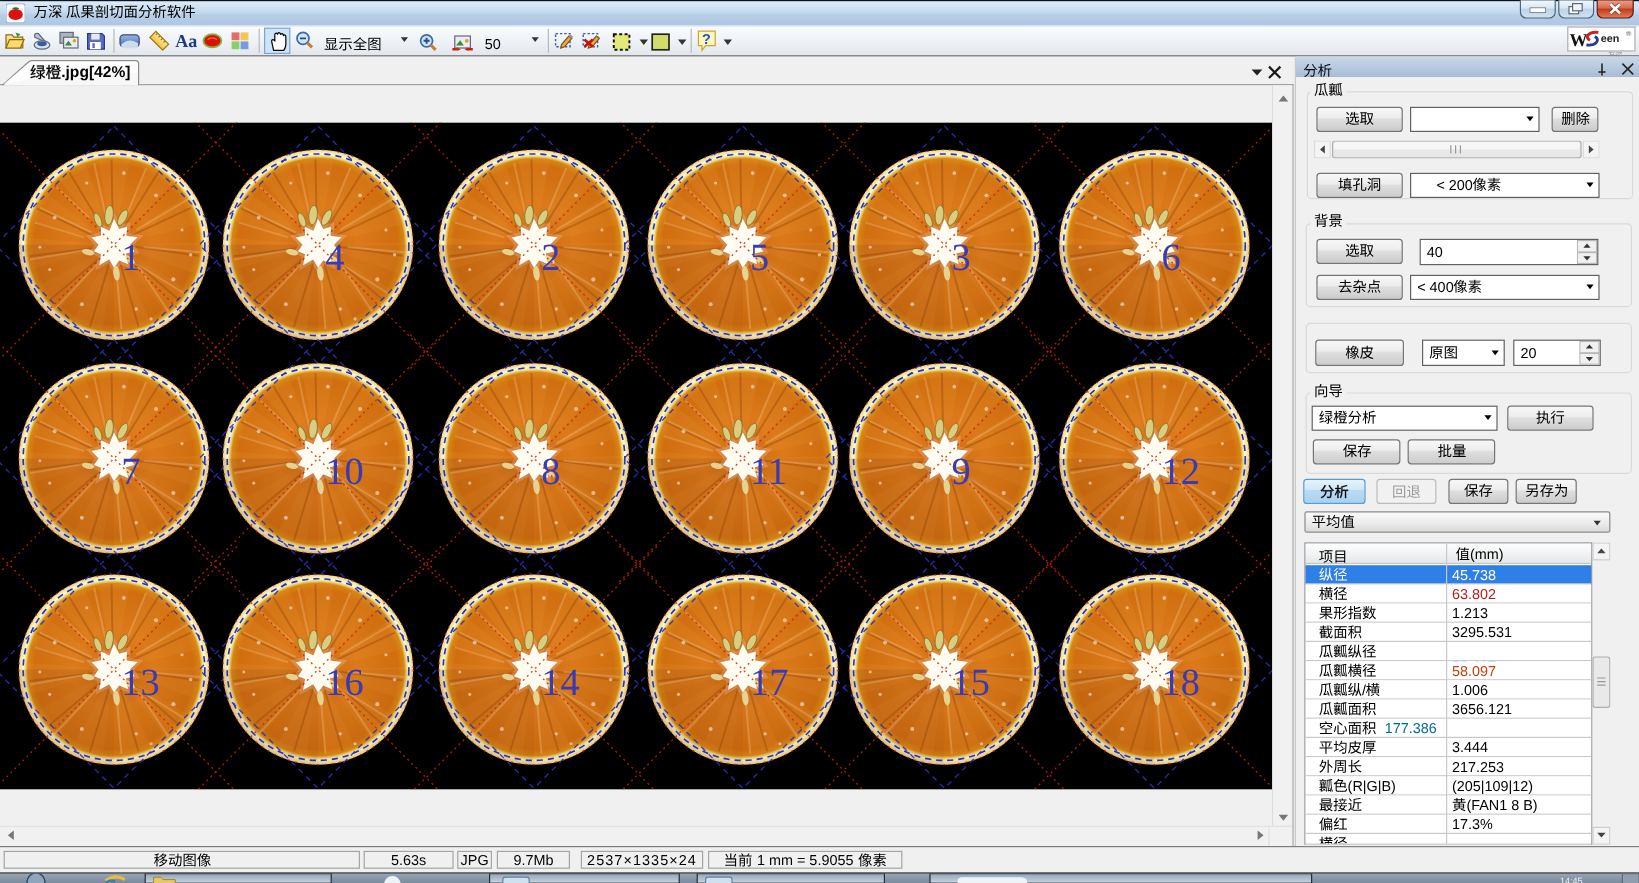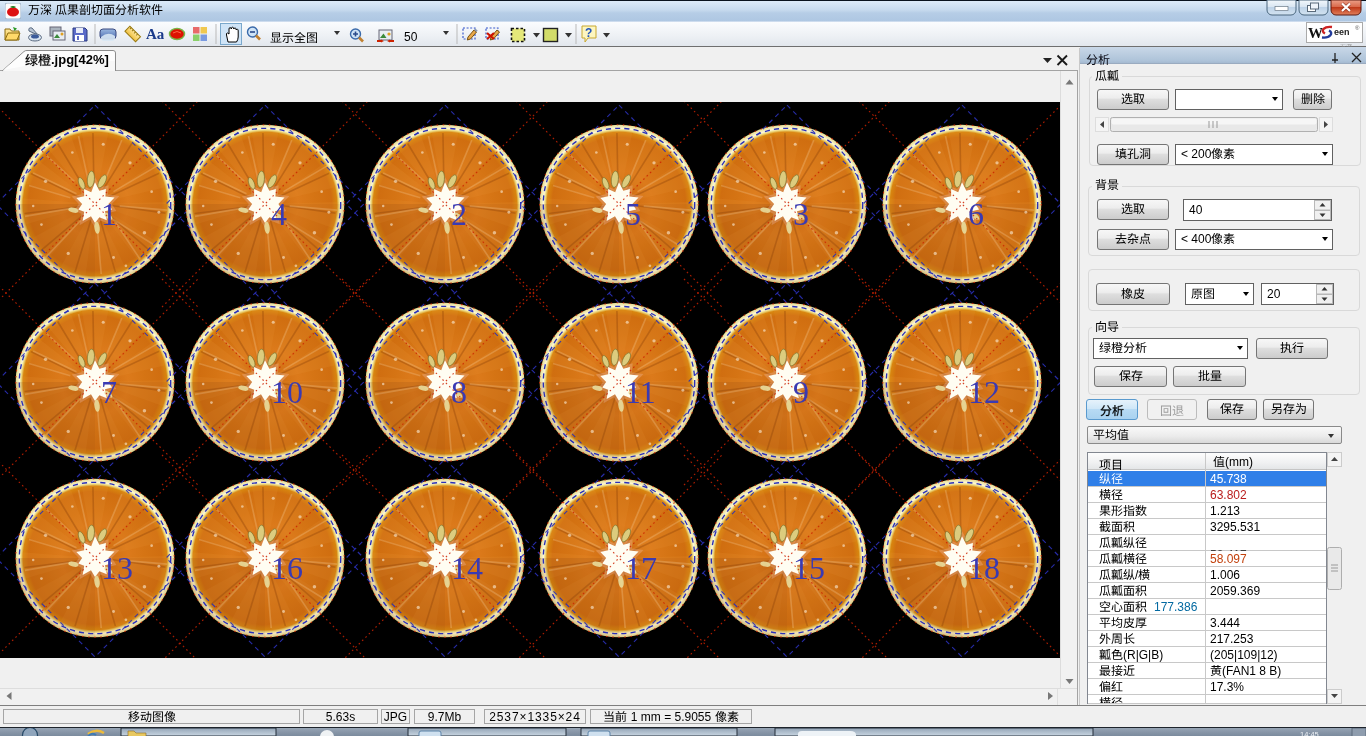--- a/index.html
+++ b/index.html
@@ -478,21 +478,21 @@
 <rect x="16.5" y="1.5" width="205" height="6" rx="2" fill="#f6f6f6"></rect>
 <path d="M114 4 v7 M118 4 v7 M122 4 v7" stroke="#999" stroke-width="1"></path>
   </svg>
 <div class="btn" style="left:1097px;top:144px;width:72px;height:21px;line-height:19px"><svg class="k" width="36" height="12">
       <g transform="translate(0,10.1) scale(0.0120)" fill="#000">
         <use href="#c586b" x="0"></use>
         <use href="#c5b54" x="1000"></use>
         <use href="#c6d1e" x="2000"></use>
       </g>
     </svg></div>
-<div class="combo" style="left:1175px;top:144px;width:158px;height:21px;line-height:19px;padding-left:5px">&lt; 200<svg class="k" width="24" height="12">
+<div class="combo" style="left:1175px;top:144px;width:158px;height:21px;line-height:19px;padding-left:21px">&lt; 200<svg class="k" width="24" height="12">
       <g transform="translate(0,10.1) scale(0.0120)" fill="#000">
         <use href="#c50cf" x="0"></use>
         <use href="#c7d20" x="1000"></use>
       </g>
     </svg><span class="ar"></span><span class="tri" style="right:4px;top:7px;border-top-color:#000"></span></div>
 <div class="grp" style="left:1088px;top:186px;width:272px;height:70px"></div>
 <div class="a" style="left:1092px;top:175px;background:#f0f0f0;padding:0 3px"><svg class="k" width="24" height="12">
       <g transform="translate(0,10.1) scale(0.0120)" fill="#000">
         <use href="#c80cc" x="0"></use>
         <use href="#c666f" x="1000"></use>
@@ -697,21 +697,21 @@
 <div class="cell" style="left:1210px;top:568px;height:14px;overflow:hidden;color:#000;line-height:14px">1.006</div>
 <div class="a" style="left:1088px;top:583px;width:238px;height:16px;background:#fff;border-bottom:1px solid #c8c8c8;overflow:hidden"></div>
 <div class="cell" style="left:1099px;top:584px;height:14px;overflow:hidden;color:#000;line-height:14px"><svg class="k" width="48" height="12">
       <g transform="translate(0,10.1) scale(0.0120)" fill="#000">
         <use href="#c74dc" x="0"></use>
         <use href="#c74e4" x="1000"></use>
         <use href="#c9762" x="2000"></use>
         <use href="#c79ef" x="3000"></use>
       </g>
     </svg></div>
-<div class="cell" style="left:1210px;top:584px;height:14px;overflow:hidden;color:#000;line-height:14px">2059.369</div>
+<div class="cell" style="left:1210px;top:584px;height:14px;overflow:hidden;color:#000;line-height:14px">3656.121</div>
 <div class="a" style="left:1088px;top:599px;width:238px;height:16px;background:#fff;border-bottom:1px solid #c8c8c8;overflow:hidden"></div>
 <div class="cell" style="left:1099px;top:600px;height:14px;overflow:hidden;color:#000;line-height:14px"><svg class="k" width="48" height="12">
       <g transform="translate(0,10.1) scale(0.0120)" fill="#000">
         <use href="#c7a7a" x="0"></use>
         <use href="#c5fc3" x="1000"></use>
         <use href="#c9762" x="2000"></use>
         <use href="#c79ef" x="3000"></use>
       </g>
     </svg></div>
 <div class="cell" style="left:1154px;top:600px;height:14px;overflow:hidden;color:#0369a1;line-height:14px">177.386</div>

